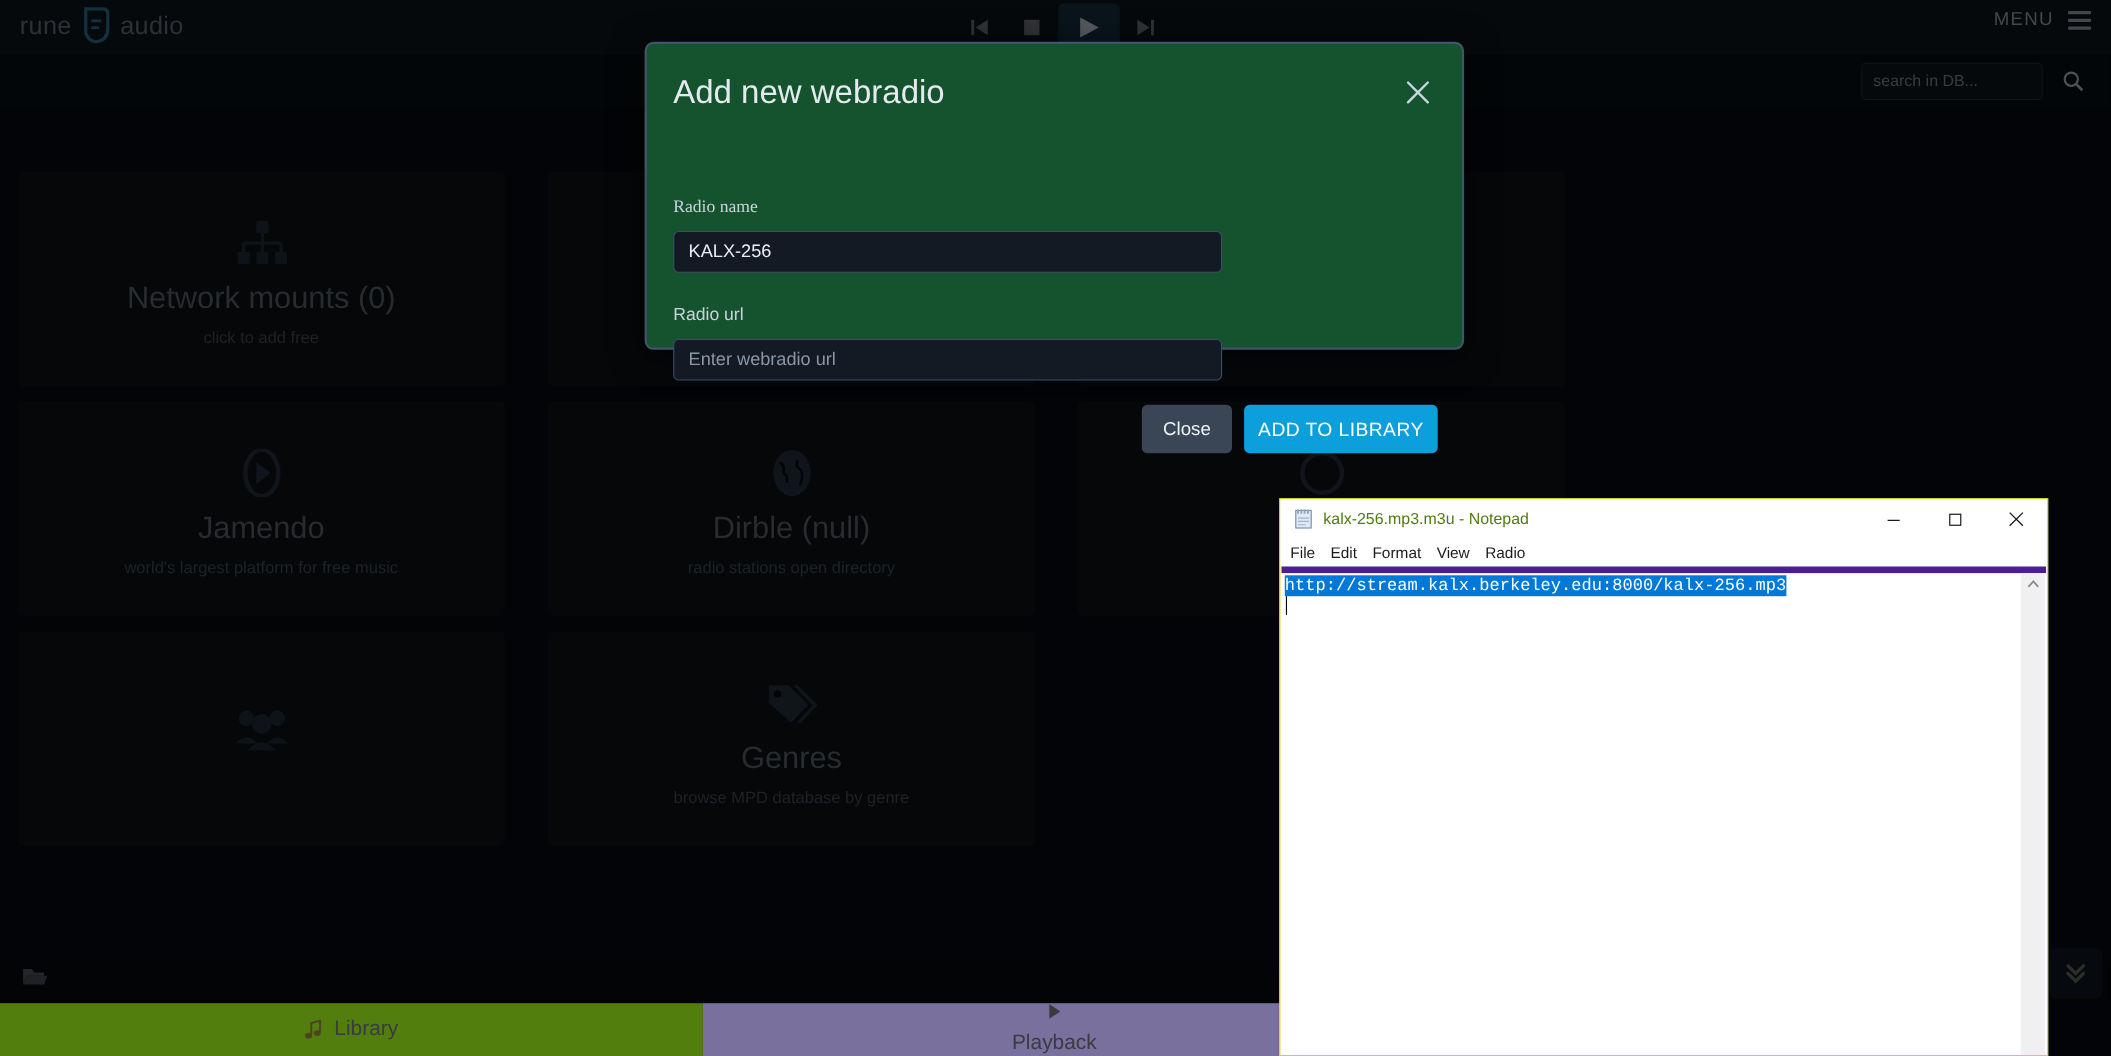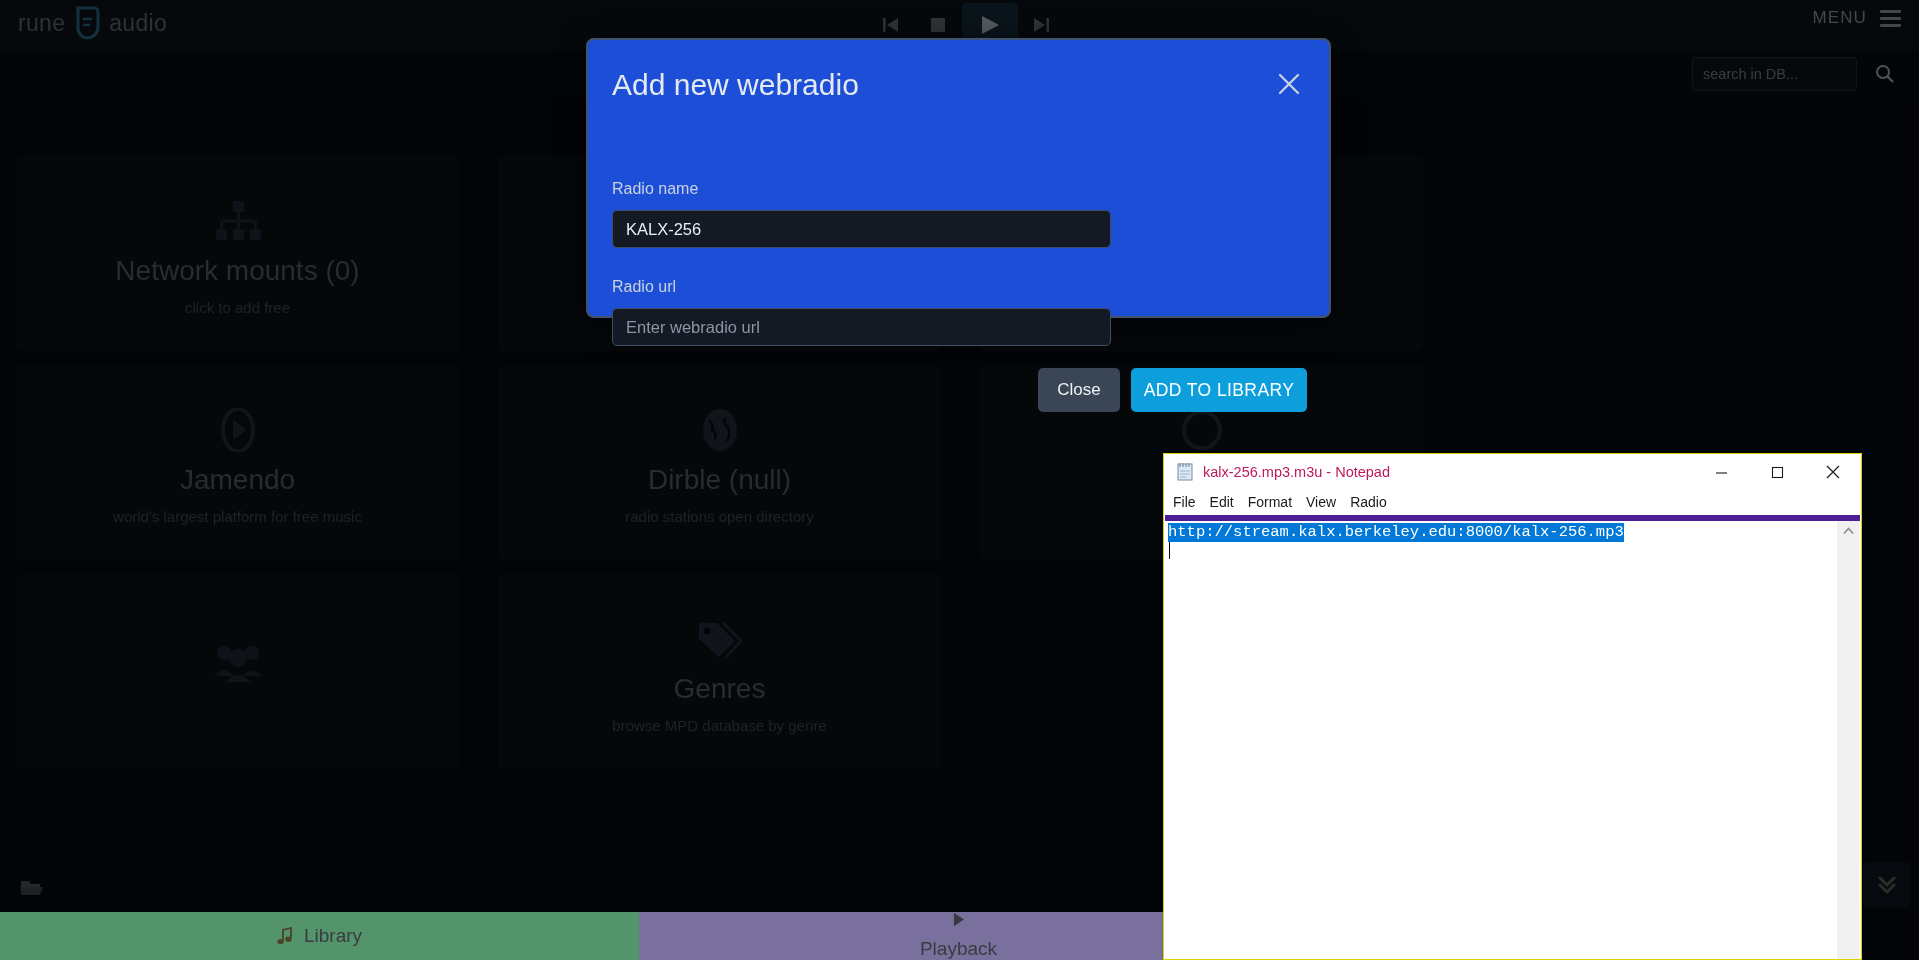--- a/index.html
+++ b/index.html
@@ -53,36 +53,36 @@
 
   
   .botstrip { position: absolute; left: 0; top: 880px; width: 1919px; height: 32px; background: #04070a; }
   .folderbtn { position: absolute; left: 10px; top: 868px; width: 44px; height: 40px;
     display: flex; align-items: center; justify-content: center; cursor: pointer; }
   .chevbtn { position: absolute; right: 8px; top: 862px; width: 48px; height: 46px; background: #0a1016;
     border-radius: 6px; display: flex; align-items: center; justify-content: center; cursor: pointer; }
 
   .bottomnav { position: absolute; left: 0; top: 912px; width: 1919px; height: 48px; display: flex; }
   .navtab { height: 48px; display: flex; align-items: center; justify-content: center; gap: 11px; cursor: pointer; }
-  .navtab.library { width: 639px; background: #86efac; }
+  .navtab.library { width: 639px; background: #84cc16; }
   .navtab.playback { width: 639px; background: #c4b5fd; flex-direction: column; }
   .navtab .nlabel { font-size: 19px; color: #5d6168; font-weight: 300; }
 
   
   .backdrop { position: absolute; left: 0; top: 0; width: 1919px; height: 960px; background: rgba(0,0,0,.38); }
   .modal {
     position: absolute; left: 586px; top: 38px; width: 745px; height: 280px;
-    background: #1d4ed8; border: 2px solid #41546c; border-radius: 8px;
+    background: #14532d; border: 2px solid #41546c; border-radius: 8px;
     box-shadow: 0 6px 30px rgba(0,0,0,.6);
   }
   .modal-title { position: absolute; left: 24px; top: 28px; font-size: 30px; color: #e4eaf0; font-weight: 400; }
   .modal-close { position: absolute; right: 22px; top: 26px; width: 36px; height: 36px;
     display: flex; align-items: center; justify-content: center; cursor: pointer; }
   .field-label { position: absolute; left: 24px; font-size: 16px; color: #c9d3de; }
-  .l1 { top: 140px; }
+  .l1 { top: 140px; font-family: Liberation Serif, serif; }
   .l2 { top: 238px; }
   .field { position: absolute; left: 24px; width: 499px; height: 38px;
     background: #131a24; border: 1px solid #3c4f66; border-radius: 5px;
     display: flex; align-items: center; padding: 0 13px; cursor: text; }
   .f1 { top: 170px; }
   .f2 { top: 268px; }
   .field .val { font-size: 16.5px; color: #e9eef3; }
   .field .ph { font-size: 16.5px; color: #8b97a6; }
   .btnrow { position: absolute; right: 22px; top: 328px; display: flex; gap: 11px; }
   .btn { height: 44px; border-radius: 5px; display: flex; align-items: center; justify-content: center;
@@ -90,21 +90,21 @@
   .btn.close { width: 82px; background: #3a4555; color: #eef2f6; }
   .btn.primary { width: 176px; background: #0d9fdb; color: #ffffff; font-size: 17.5px; letter-spacing: .4px; }
 
   
   .notepad {
     position: absolute; left: 1163px; top: 453px; width: 699px; height: 507px;
     background: #ffffff; border: 1px solid #d9d500; box-shadow: 0 0 0 1px rgba(0,0,0,.05);
   }
   .np-title { height: 36px; display: flex; align-items: center; padding-left: 12px; background: #ffffff; }
   .np-icon { width: 18px; height: 18px; margin-right: 9px; position: relative; }
-  .np-titletext { font-size: 14.5px; color: #be185d; }
+  .np-titletext { font-size: 14.5px; color: #4d7c0f; }
   .np-winbtns { position: absolute; right: 0; top: 0; display: flex; }
   .np-winbtn { width: 56px; height: 36px; display: flex; align-items: center; justify-content: center; cursor: pointer; }
   .np-menu { height: 24px; display: flex; align-items: center; padding-left: 9px; gap: 14px; background: #ffffff; }
   .np-menu span { font-size: 14px; color: #1b1b1b; cursor: pointer; }
   .np-body { position: absolute; left: 1px; top: 61px; right: 1px; bottom: 0; background: #ffffff; border-top: 6px solid #4c1d95; }
   .np-text { position: absolute; left: 3px; top: 2px; font-family: "Liberation Mono", monospace;
     font-size: 15.5px; line-height: 19px; color: #ffffff; background: #0078d7; white-space: pre; }
   .np-caret { position: absolute; left: 4px; top: 21px; width: 1px; height: 17px; background: #000; }
   .np-scroll { position: absolute; right: 1px; top: 0; width: 22px; bottom: 0; background: #f0f0f0; }
   .np-scrollup { width: 22px; height: 20px; display: flex; align-items: center; justify-content: center; cursor: pointer; }

